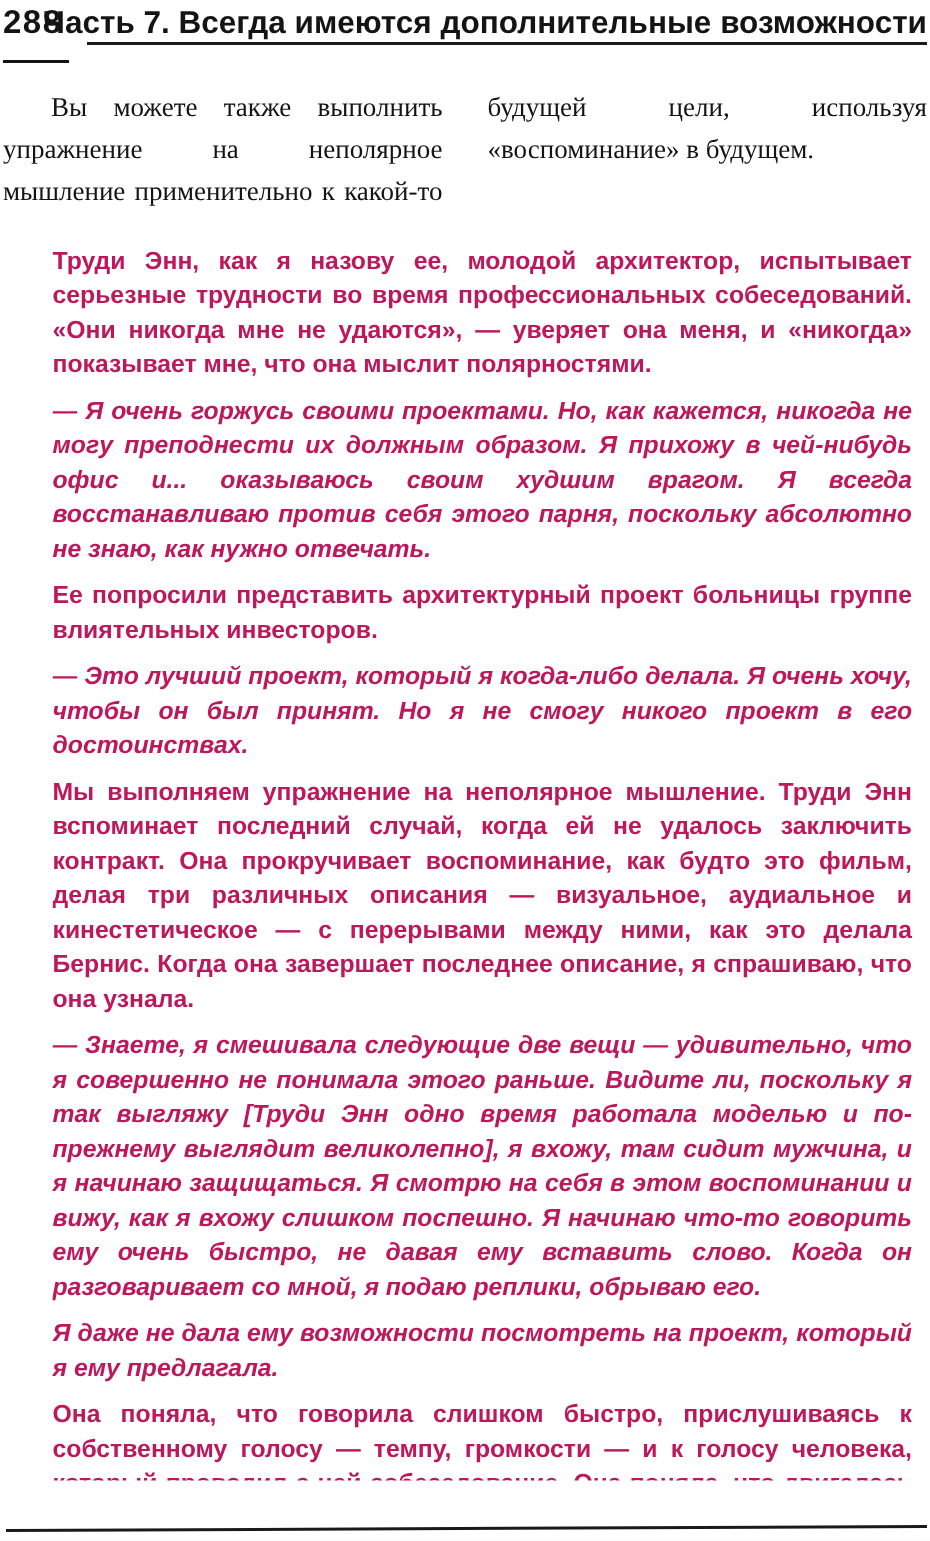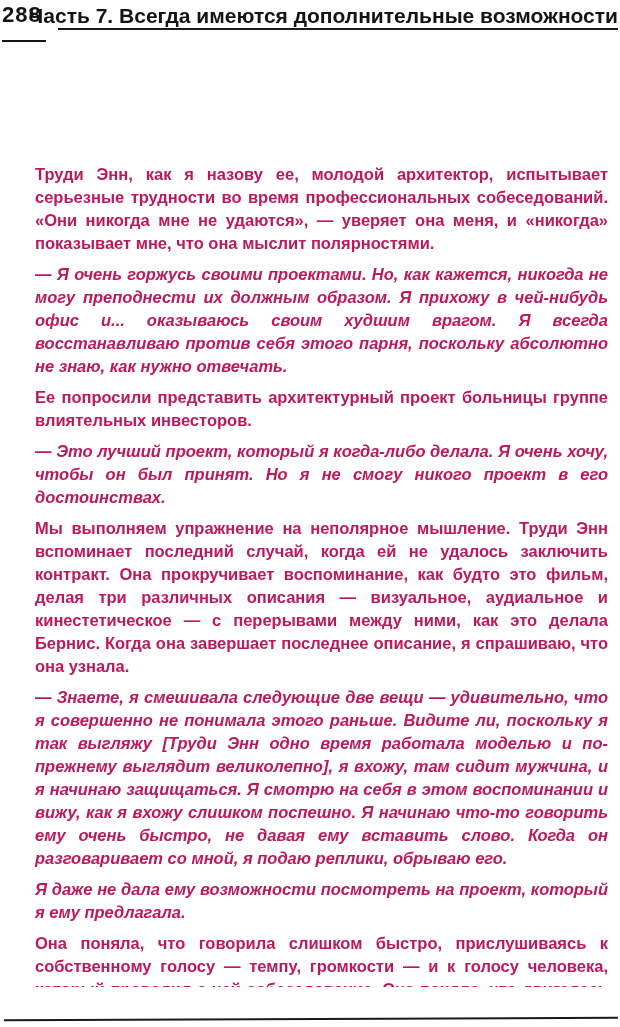--- a/index.html
+++ b/index.html
@@ -98,20 +98,23 @@
 <body>
 
 <div class="page">
 
   <div class="header">
     <span class="page-number">288</span>
     <span class="header-title">Часть 7.  Всегда имеются дополнительные возможности</span>
     <div class="header-rule"></div>
   </div>
 
+  <div class="intro">
+    <p>Вы можете также выполнить упражнение на неполярное мышление применительно к какой-то будущей цели, используя «воспоминание» в будущем.</p>
+  </div>
 
   <div class="body-text">
 
   <p class="para">Труди Энн, как я назову ее, молодой архитектор, испытывает серьезные трудности во время профессиональных собеседований. «Они никогда мне не удаются», — уверяет она меня, и «никогда» показывает мне, что она мыслит полярностями.</p>
       <p class="para italic">—  Я очень горжусь своими проектами. Но, как кажется, никогда не могу преподнести их должным образом. Я прихожу в чей-нибудь офис и... оказываюсь своим худшим врагом. Я всегда восстанавливаю против себя этого парня, поскольку абсолютно не знаю, как нужно отвечать.</p>
       <p class="para">Ее попросили представить архитектурный проект больницы группе влиятельных инвесторов.</p>
       <p class="para italic">—  Это лучший проект, который я когда-либо делала. Я очень хочу, чтобы он был принят. Но я не смогу никого проект в его достоинствах.</p>
       <p class="para">Мы выполняем упражнение на неполярное мышление. Труди Энн вспоминает последний случай, когда ей не удалось заключить контракт. Она прокручивает воспоминание, как будто это фильм, делая три различных описания — визуальное, аудиальное и кинестетическое — с перерывами между ними, как это делала Бернис. Когда она завершает последнее описание, я спрашиваю, что она узнала.</p>
       <p class="para italic">—  Знаете, я смешивала следующие две вещи — удивительно, что я совершенно не понимала этого раньше. Видите ли, поскольку я так выгляжу [Труди Энн одно время работала моделью и по-прежнему выглядит великолепно], я вхожу, там сидит мужчина, и я начинаю защищаться. Я смотрю на себя в этом воспоминании и вижу, как я вхожу слишком поспешно. Я начинаю что-то говорить ему очень быстро, не давая ему вставить слово. Когда он разговаривает со мной, я подаю реплики, обрываю его.</p>
       <p class="para italic">Я даже не дала ему возможности посмотреть на проект, который я ему предлагала.</p>

